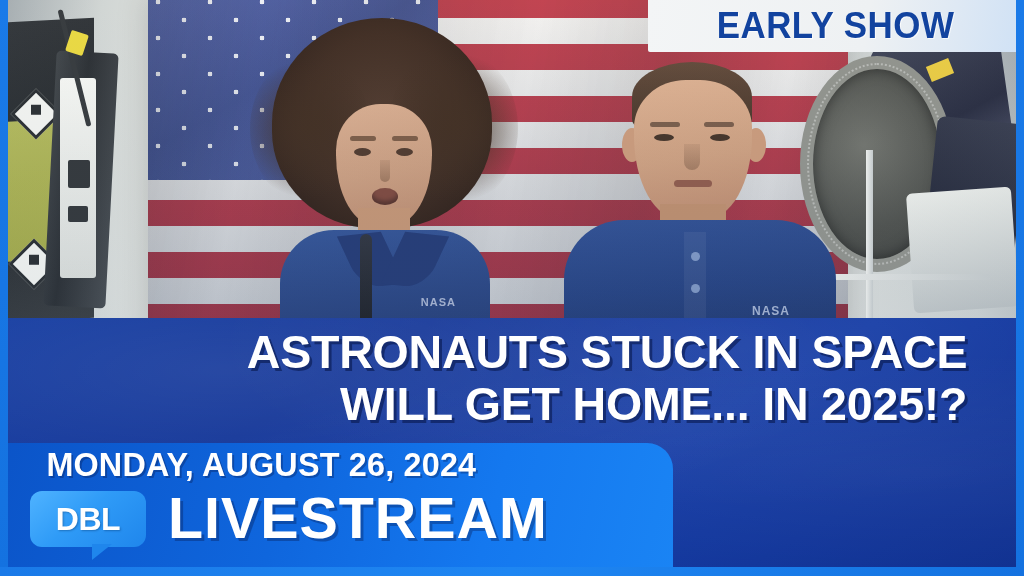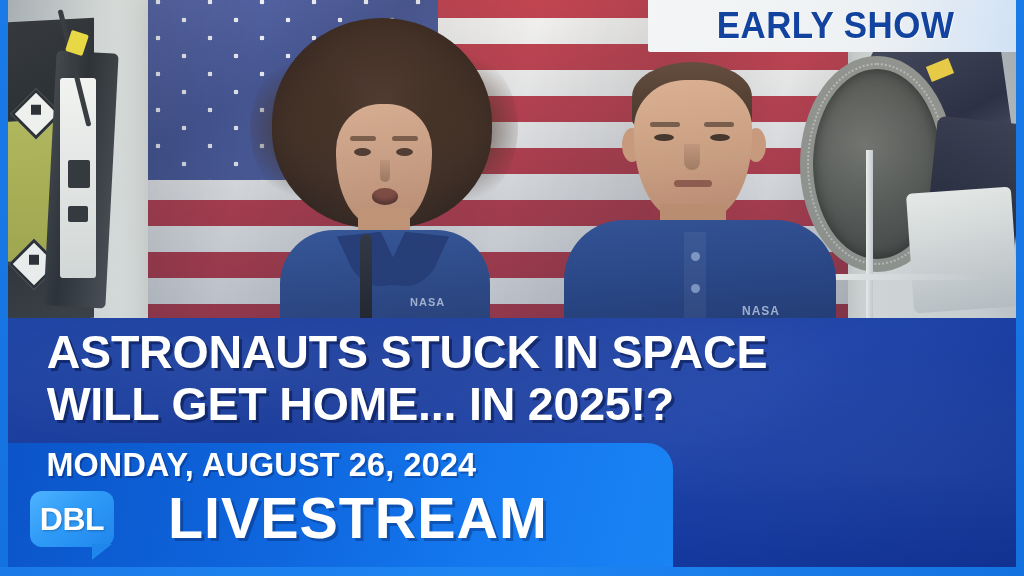--- a/index.html
+++ b/index.html
@@ -10,20 +10,21 @@
   body {
     font-family: "Liberation Sans", sans-serif;
   }
 
   #screen {
     position: relative;
     width: 1024px;
     height: 576px;
     overflow: hidden;
     background: #0d3a9e;
+    text-align: right;
   }
 
   
   .video-stage {
     position: absolute;
     left: 0; top: 0;
     width: 1024px; height: 576px;
     overflow: hidden;
     background: #b9c2c9;
   }
@@ -362,21 +363,21 @@
     font-size: 58px;
     letter-spacing: 1px;
     line-height: 62px;
     text-shadow: 3px 3px 0 rgba(5,25,80,.35);
     transform: scaleX(.99);
   }
 
   
   .dbl-logo {
     position: absolute;
-    left: 30px; top: 491px; width: 84px; height: 56px;
+    left: 30px; top: 491px; width: 116px; height: 56px;
   }
   .dbl-bubble {
     position: absolute; inset: 0;
     background: linear-gradient(140deg, #4fb3ff 0%, #2f9bf7 45%, #1f86ec 100%);
     border-radius: 12px;
   }
   .dbl-tail {
     position: absolute; left: 62px; bottom: -13px;
     width: 0; height: 0;
     border-left: 20px solid #1f86ec;

